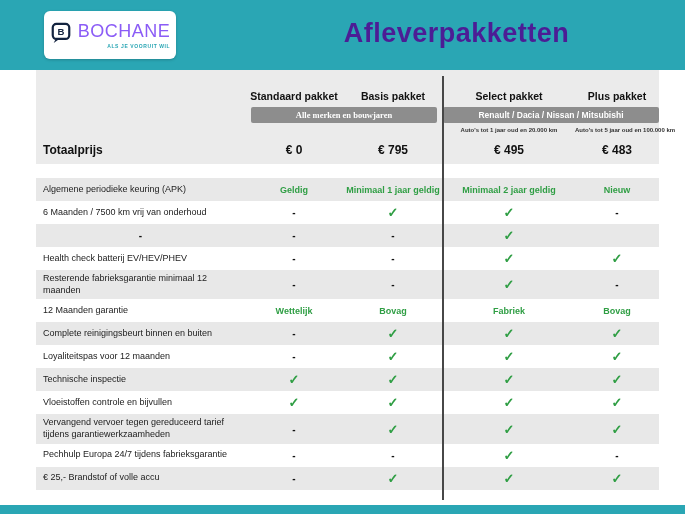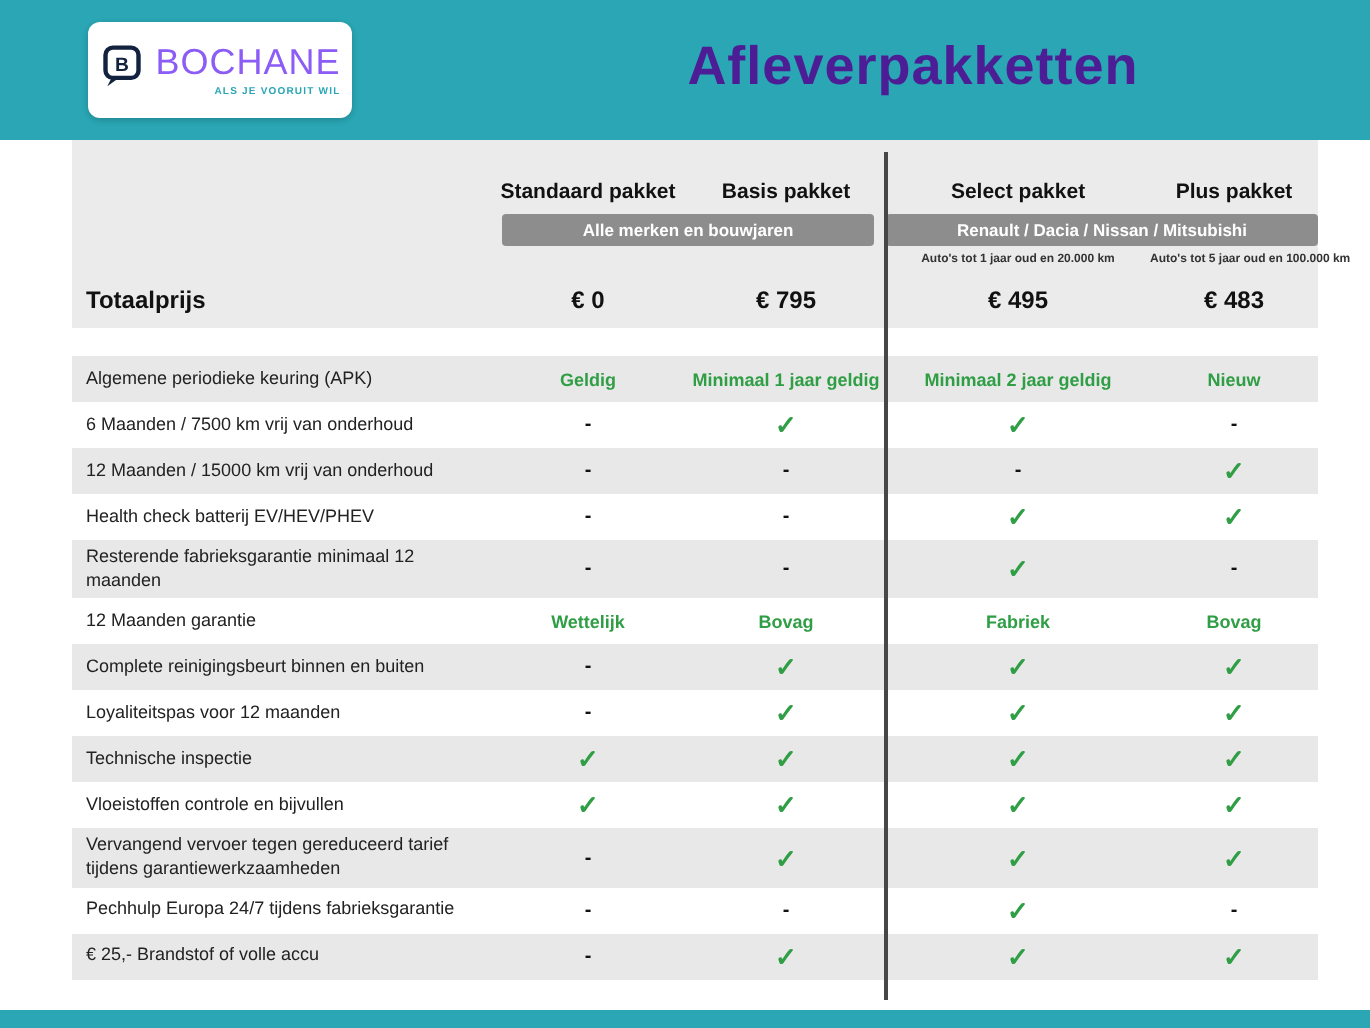--- a/index.html
+++ b/index.html
@@ -30,21 +30,21 @@
   
   .content { position: relative; margin: 0 26px 0 36px; width: 623px; }
   .vline { position: absolute; left: 406px; top: 6px; height: 424px; width: 2px; background: #474747; z-index: 5; }
 
   .grid { display: grid; grid-template-columns: 209px 98px 100px 132px 84px; align-items: center; }
 
   .head { background: #ebebeb; padding-top: 20px; padding-bottom: 3px; }
   .colname { text-align: center; font-size: 10.5px; font-weight: 700; white-space: nowrap; color: #111; }
   .badges { margin-top: 5px; }
   .badge-cell { display: flex; justify-content: center; }
-  .b1 { grid-column: 2 / 4; }
+  .b1 { grid-column: 2 / 4; font-family: Liberation Serif, serif; }
   .b2 { grid-column: 4 / 6; }
   .badge {
     background: #8d8d8d; color: #fff; font-size: 8.5px; font-weight: 700;
     text-align: center; padding: 3px 0; border-radius: 2px; white-space: nowrap;
   }
   .badge.w1 { width: 186px; }
   .badge.w2 { width: 220px; }
   .subs { margin-top: 3px; min-height: 8px; }
   .sub { text-align: center; font-size: 6px; font-weight: 700; color: #333; white-space: nowrap; overflow: visible; }
   .sub.c3 { grid-column: 4; }
@@ -137,21 +137,20 @@
 
       <div class="grid trow">
         <div class="lbl">6 Maanden / 7500 km vrij van onderhoud</div>
         <div class="val neg">-</div>
         <div class="val pos chk">✓</div>
         <div class="val pos chk">✓</div>
         <div class="val neg">-</div>
       </div>
 
       <div class="grid trow">
-        <div class="lbl">12 Maanden / 15000 km vrij van onderhoud</div>
         <div class="val neg">-</div>
         <div class="val neg">-</div>
         <div class="val neg">-</div>
         <div class="val pos chk">✓</div>
       </div>
 
       <div class="grid trow">
         <div class="lbl">Health check batterij EV/HEV/PHEV</div>
         <div class="val neg">-</div>
         <div class="val neg">-</div>

